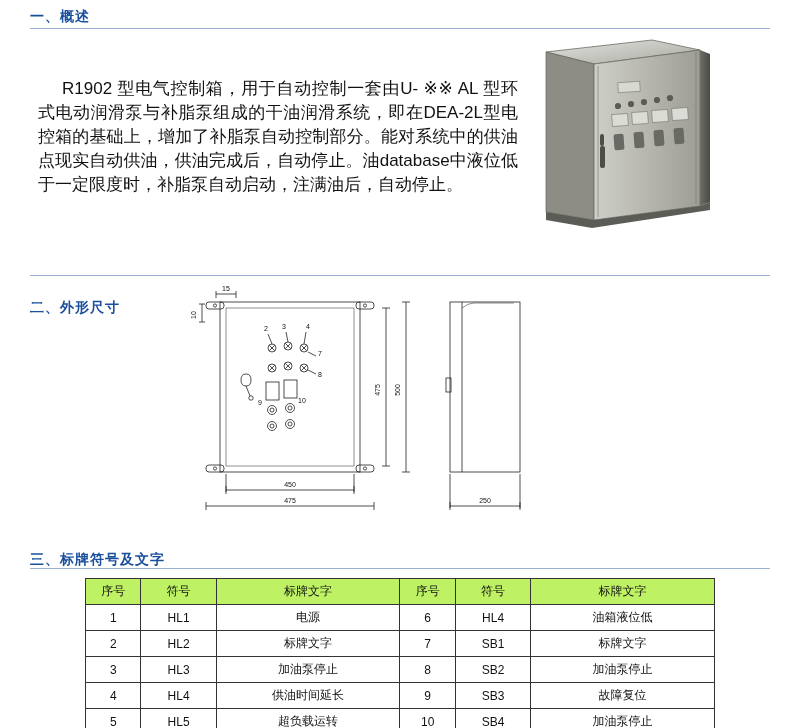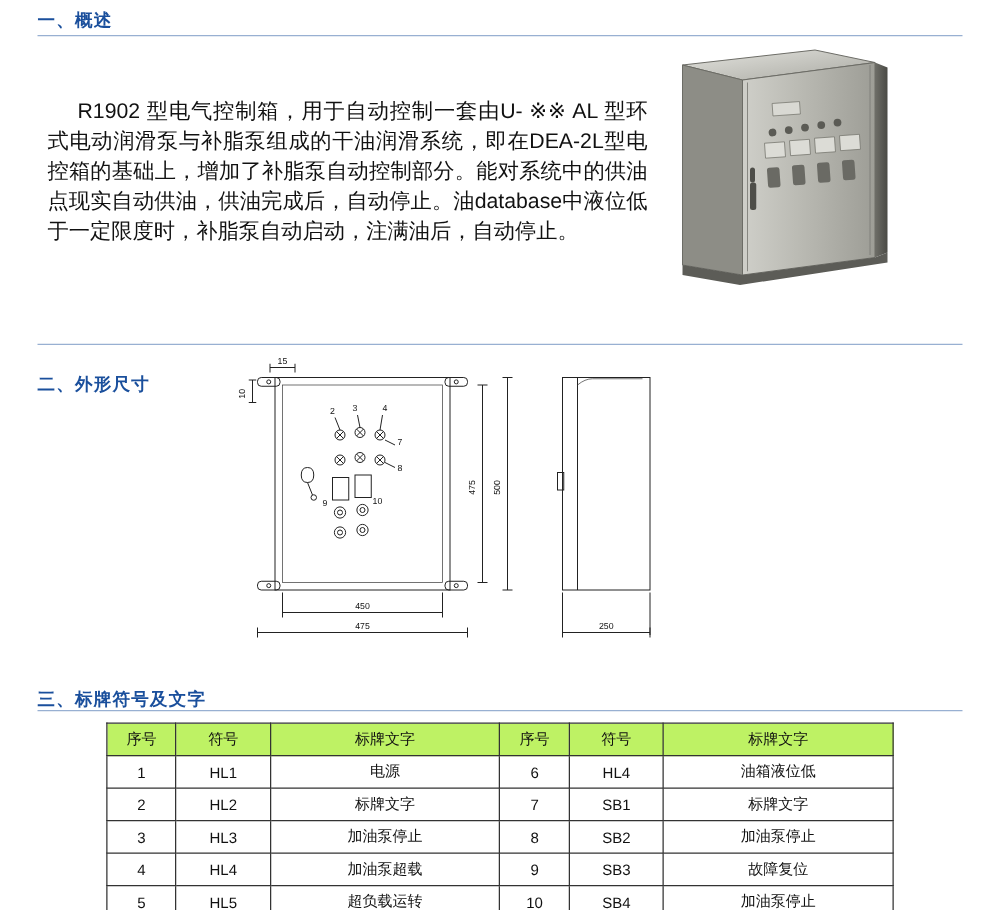--- a/index.html
+++ b/index.html
@@ -278,21 +278,21 @@
       <td>3</td>
       <td>HL3</td>
       <td>加油泵停止</td>
       <td>8</td>
       <td>SB2</td>
       <td>加油泵停止</td>
     </tr>
     <tr>
       <td>4</td>
       <td>HL4</td>
-      <td>加油泵超载</td>
+      <td>供油时间延长</td>
       <td>9</td>
       <td>SB3</td>
       <td>故障复位</td>
     </tr>
     <tr>
       <td>5</td>
       <td>HL5</td>
       <td>超负载运转</td>
       <td>10</td>
       <td>SB4</td>

